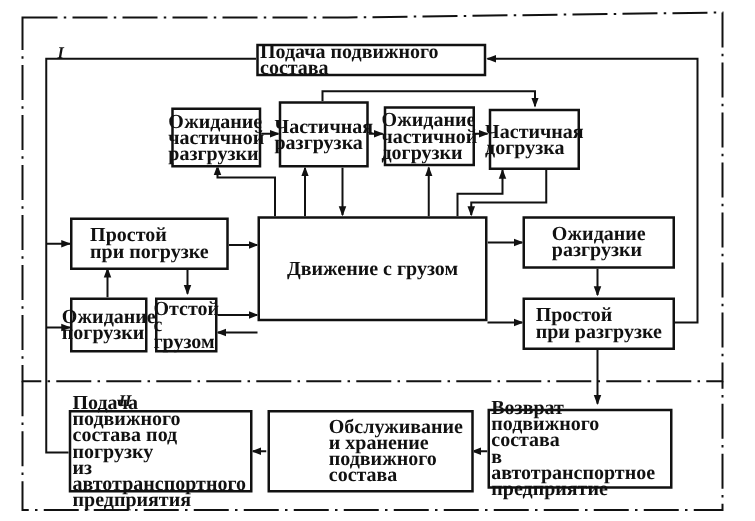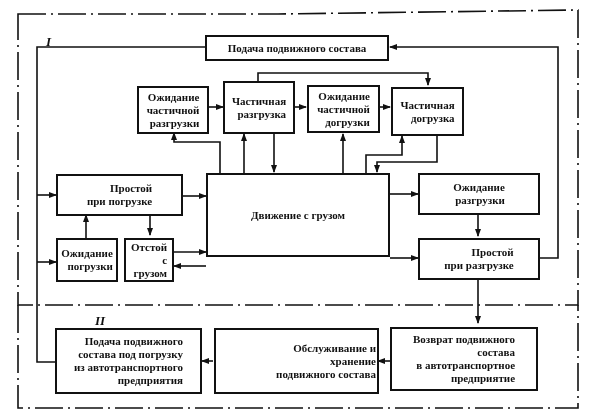--- a/index.html
+++ b/index.html
@@ -1,21 +1,21 @@
 <!DOCTYPE html>
 <html><head>
   <meta charset="utf-8">
   <style>
     html, body { margin: 0; padding: 0; background: #ffffff; }
     body { width: 604px; height: 417px; position: relative; overflow: hidden;
            font-family: "Liberation Serif", "DejaVu Serif", serif; color: #111; }
     svg.lines { position: absolute; left: 0; top: 0; }
     .box { position: absolute; box-sizing: border-box; border: 2.5px solid #111; background: #fff;
-           display: flex; align-items: center; justify-content: center; text-align: right;
-           font-size: 11px; line-height: 13px; font-weight: bold; padding: 1px; }
+           display: flex; align-items: center; justify-content: center; text-align: left;
+           font-size: 16px; line-height: 13px; font-weight: bold; padding: 1px; }
     .box span { white-space: pre-line; }
     .roman { position: absolute; font-style: italic; font-weight: bold; font-size: 13px; }
   </style>
 </head>
 <body>
 
 <svg class="lines" width="604" height="417" viewBox="0 0 604 417">
   <defs>
     <marker id="arr" markerWidth="8" markerHeight="8" refX="7" refY="4" orient="auto" markerUnits="userSpaceOnUse">
       <path d="M0,1 L8,4 L0,7 Z" fill="#111"></path>

